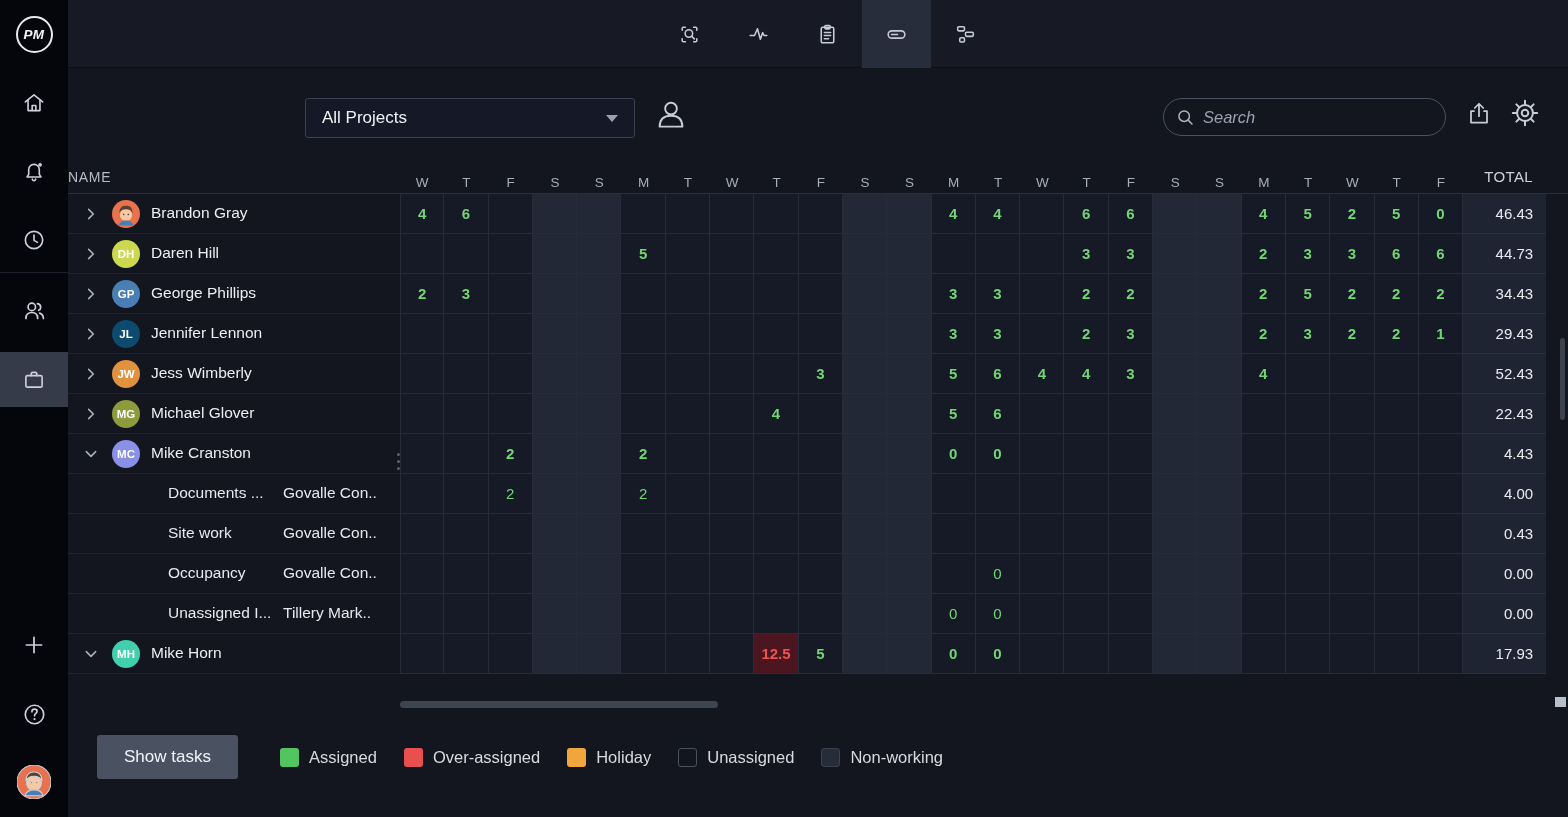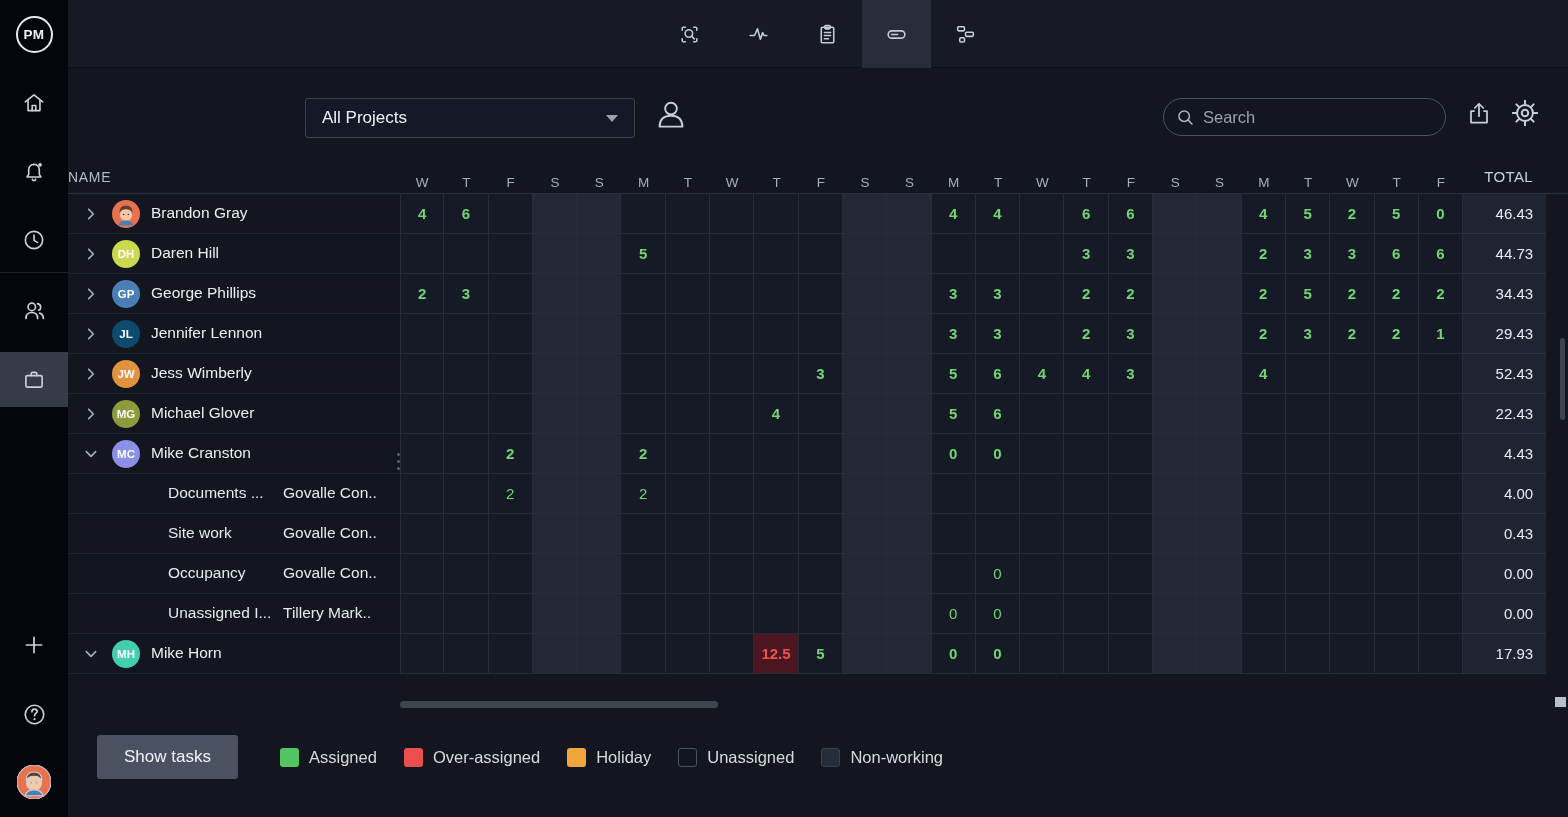--- a/index.html
+++ b/index.html
@@ -1,21 +1,21 @@
 <!DOCTYPE html>
 <html><head>
 <meta charset="utf-8">
 <style>
   * { box-sizing: border-box; margin: 0; padding: 0; }
   html,body { width:1568px; height:817px; overflow:hidden; }
   body { position:relative; background:#0e1018; font-family:"Liberation Sans",sans-serif; color:#e9ebf0; }
 
   
   #sidebar { position:absolute; left:0; top:0; width:68px; height:817px; background:#04060c; z-index:6; }
-  .logo-cell { width:68px; height:68px; display:flex; align-items:center; justify-content:center; }
+  .logo-cell { width:68px; height:68px; display:flex; align-items:center; justify-content:center;font-style:italic; }
   .logo-circle { width:37px; height:37px; border:2.5px solid #e8eaf0; border-radius:50%; display:flex; align-items:center; justify-content:center; font-weight:700; font-size:13.5px; letter-spacing:.3px; color:#f0f2f6; }
   .side-item { position:absolute; left:0; width:68px; height:54px; display:flex; align-items:center; justify-content:center; cursor:pointer; }
   .side-item.active { background:#353b49; }
   .side-div { position:absolute; left:0; width:68px; height:1px; background:#1d212c; }
   .side-item svg { stroke:#cdd1db; }
 
   
   #topbar { position:absolute; left:68px; top:0; width:1500px; height:68px; background:#171a25; border-bottom:1px solid #0c0e15; z-index:5; }
   .tb-tabs { position:absolute; left:587px; top:0; height:68px; display:flex; }
   .tb-tab { width:69px; height:68px; display:flex; align-items:center; justify-content:center; cursor:pointer; }
@@ -24,21 +24,21 @@
 
   
   #content { position:absolute; left:68px; top:68px; width:1500px; height:749px; background:#13161f; }
 
   .btn-gray { background:#4d5565; border-radius:3px; color:#f2f4f7; display:flex; align-items:center; cursor:pointer; }
   #from-today { position:absolute; left:37px; top:31px; height:38px; padding:0 21px 0 16px; gap:11px; font-size:16.5px; }
   #projects-dd { position:absolute; left:237px; top:30px; width:330px; height:40px; background:#151927; border:1px solid #3a4150; border-radius:3px; display:flex; align-items:center; padding:0 16px; font-size:17px; color:#f0f2f6; cursor:pointer; }
   .caret-down { margin-left:auto; width:0; height:0; border-left:6.5px solid transparent; border-right:6.5px solid transparent; border-top:7.5px solid #9aa1b0; }
   #person-filter { position:absolute; left:584px; top:27px; cursor:pointer; }
   #search-box { position:absolute; left:1095px; top:30px; width:283px; height:38px; border:1.5px solid #4a5261; border-radius:19px; display:flex; align-items:center; padding:0 12px 0 11px; gap:7px; }
-  #search-box input { flex:1; background:transparent; border:none; outline:none; color:#dfe3ea; font-size:16.5px; font-family:"Liberation Sans",sans-serif; }
+  #search-box input { flex:1; background:transparent; border:none; outline:none; color:#dfe3ea; font-size:16.5px; font-family:"Liberation Sans",sans-serif;font-style:italic; }
   #search-box input::placeholder { color:#99a0af; }
   .hdr-icon { position:absolute; cursor:pointer; }
   .hdr-icon svg { stroke:#c9cdd8; }
 
   
   #table { position:absolute; left:0; top:104px; width:1500px; }
   .week-row { position:relative; height:26px; }
   .week-label { position:absolute; top:3px; font-size:15px; color:#d6dae2; }
   .hdr-row { display:grid; grid-template-columns:332px repeat(24,44.3px) 83px; height:21px; align-items:center; }
   .hdr-name { font-size:14px; color:#b4bac6; letter-spacing:.7px; transform:translateY(-6px); }

